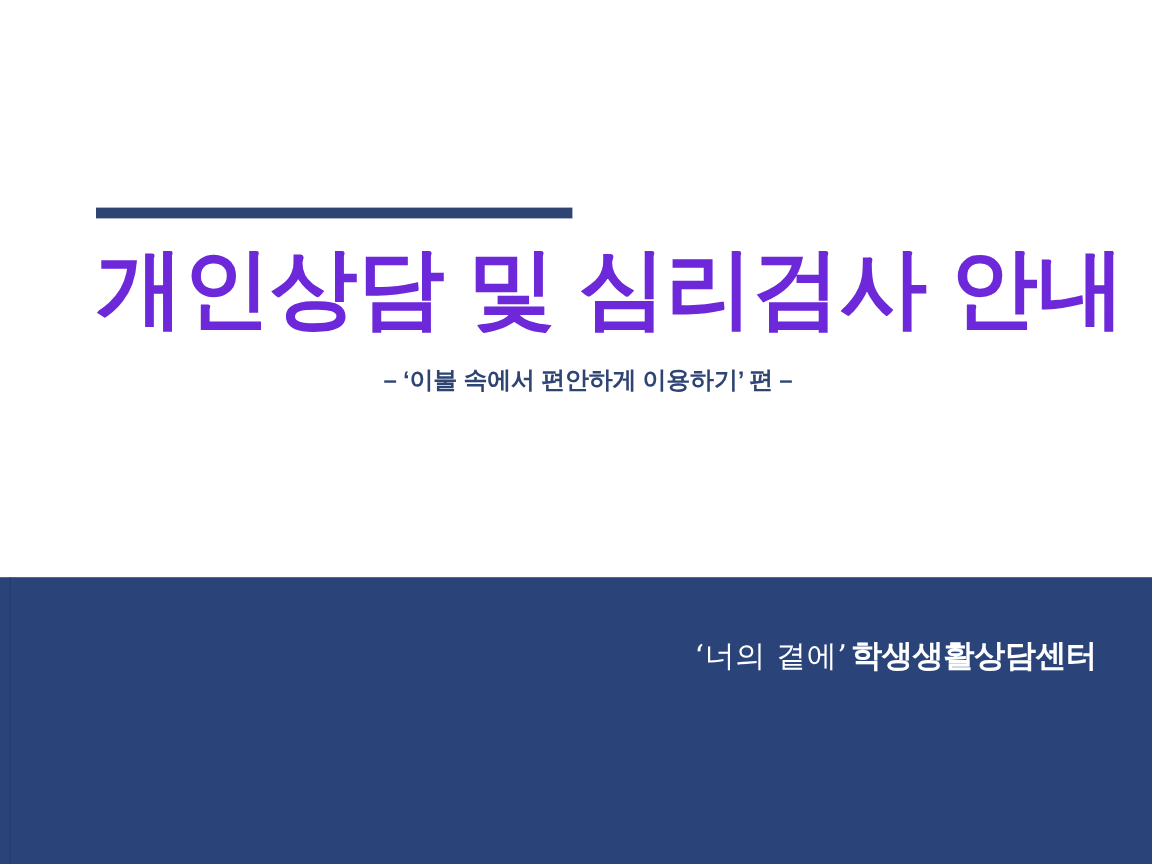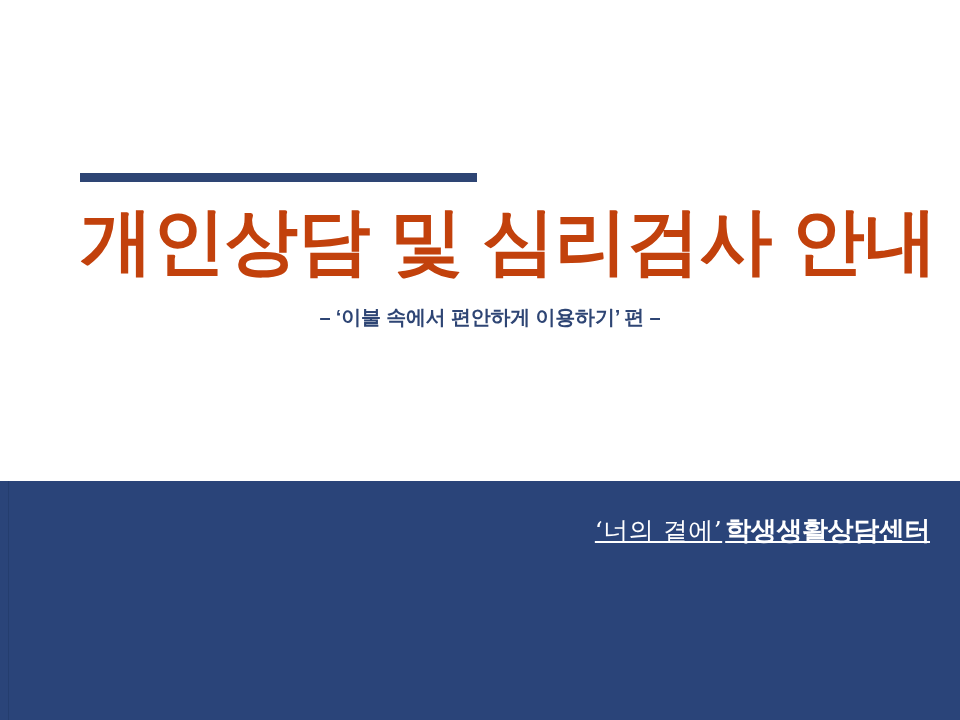--- a/index.html
+++ b/index.html
@@ -43,21 +43,21 @@
   .slide-title {
     position: absolute;
     left: 80px;
     top: 203px;
     width: 820px;
     margin: 0;
     font-size: 73px;
     line-height: 1.04;
     font-weight: 800;
     letter-spacing: -0.5px;
-    color: #c2410c;
+    color: #6d28d9;
     white-space: nowrap;
     text-align: left;
   }
 
   .slide-subtitle {
     position: absolute;
     left: 0;
     top: 304px;
     width: 980px;
     margin: 0;
@@ -86,27 +86,26 @@
     top: 481px;
     width: 1px;
     height: 239px;
     background: #243d6e;
   }
 
   .footer-text {
     position: absolute;
     right: 30px;
     top: 514px;
-    margin: 0;
+    margin: 16px;
     color: #ffffff;
     font-size: 26px;
     line-height: 1.25;
     white-space: nowrap;
     text-align: left;
-    text-decoration: underline;
   }
 
   .footer-text .brand-quote {
     font-family: "DejaVu Serif", "Liberation Serif", serif;
     font-weight: 400;
     font-size: 25px;
     letter-spacing: 0.5px;
     padding-right: 3px;
   }
 

